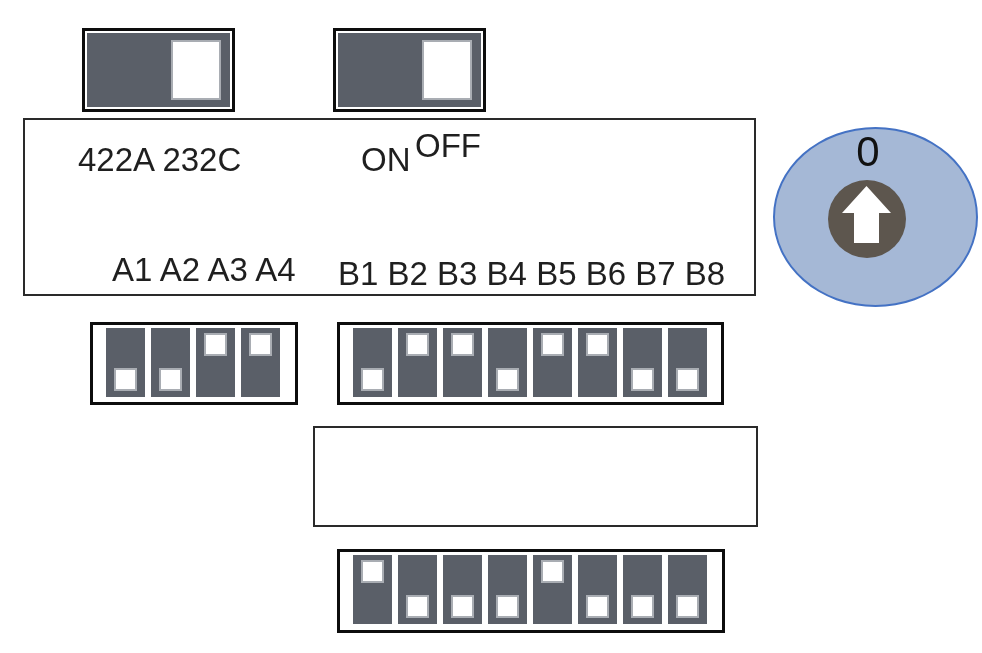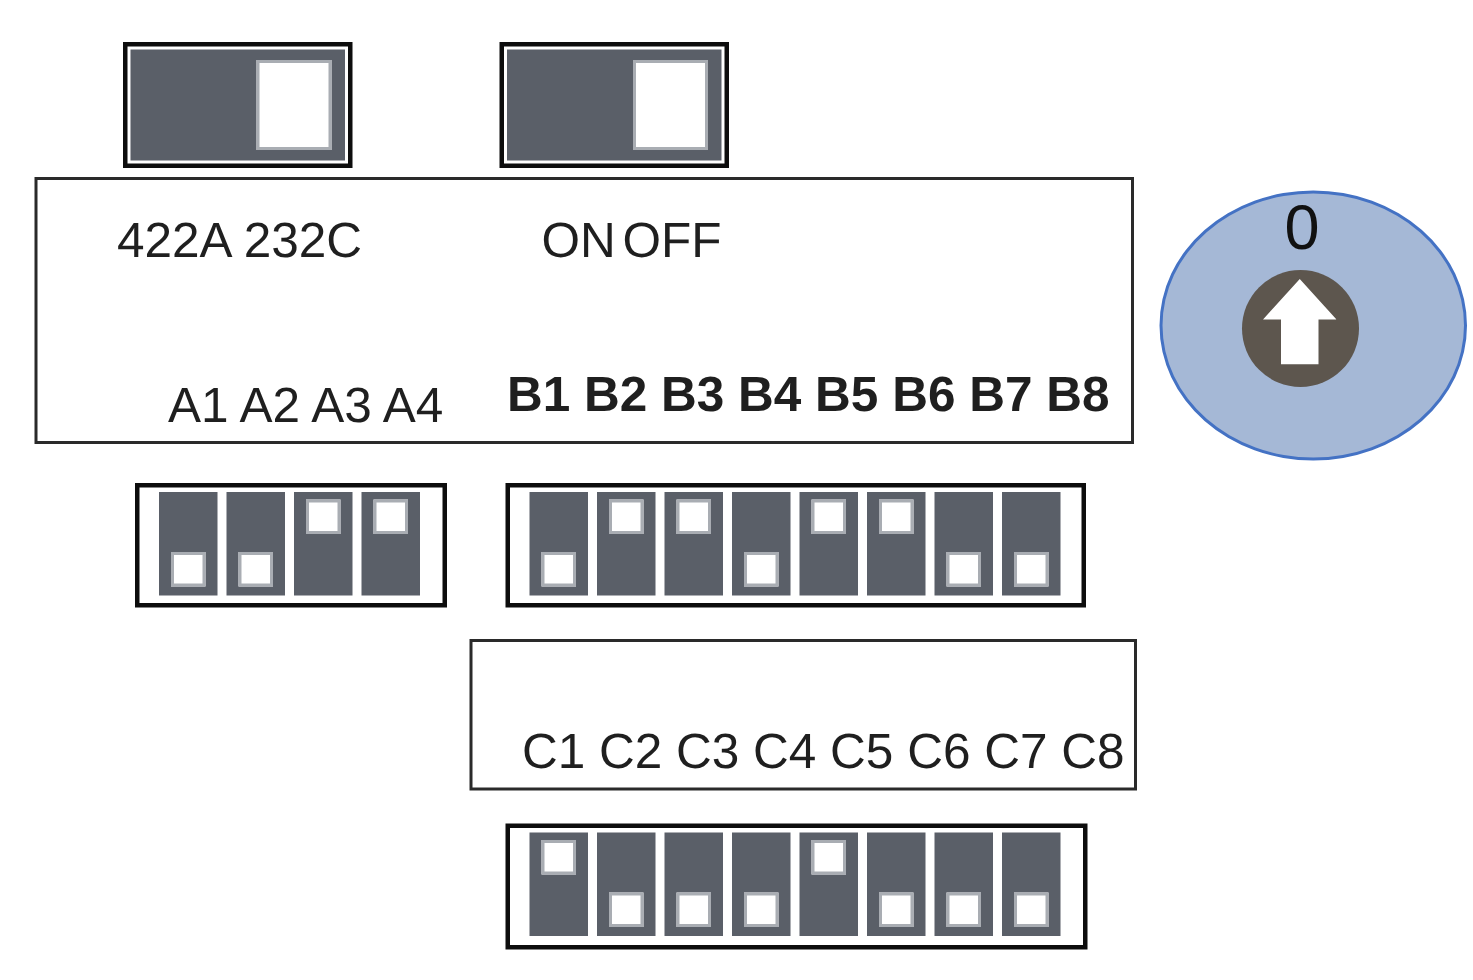--- a/index.html
+++ b/index.html
@@ -124,23 +124,23 @@
 
   <div class="slide-switch" style="left:333px; top:28px;">
     <div class="slide-track">
       <div class="slide-knob right"></div>
     </div>
   </div>
 
   <div class="label-box" style="left:23px; top:118px; width:733px; height:178px;"></div>
   <span class="lbl" style="left:78px; top:142px;">422A 232C</span>
   <span class="lbl" style="left:361px; top:142px;">ON</span>
-  <span class="lbl" style="left:415px; top:142px;text-align:right;">OFF</span>
+  <span class="lbl" style="left:415px; top:128px;text-align:right;">OFF</span>
   <span class="lbl" style="left:112px; top:252px;text-align:right;">A1 A2 A3 A4</span>
-  <span class="lbl" style="left:338px; top:245px;font-weight:bold;">B1 B2 B3 B4 B5 B6 B7 B8</span>
+  <span class="lbl" style="left:338px; top:256px;">B1 B2 B3 B4 B5 B6 B7 B8</span>
 
   <div class="rotary">
     <span class="rotary-value">0</span>
     <div class="rotary-hub">
       <svg class="rotary-arrow" width="49" height="57" viewBox="0 0 49 57">
         <polygon points="24.5,0 49,27 37,27 37,57 12,57 12,27 0,27" fill="#ffffff"></polygon>
       </svg>
     </div>
   </div>
 
@@ -180,21 +180,20 @@
       </div>
       <div class="dip">
         <div class="dip-knob down"></div>
       </div>
       <div class="dip">
         <div class="dip-knob down"></div>
       </div>
     </div>
 
   <div class="label-box" style="left:313px; top:426px; width:445px; height:101px;"></div>
-  <span class="lbl" style="left:348px; top:483px;">C1 C2 C3 C4 C5 C6 C7 C8</span>
 
   <div class="dip-bank" style="left:337px; top:549px; width:388px; height:84px;">
       <div class="dip">
         <div class="dip-knob up"></div>
       </div>
       <div class="dip">
         <div class="dip-knob down"></div>
       </div>
       <div class="dip">
         <div class="dip-knob down"></div>

